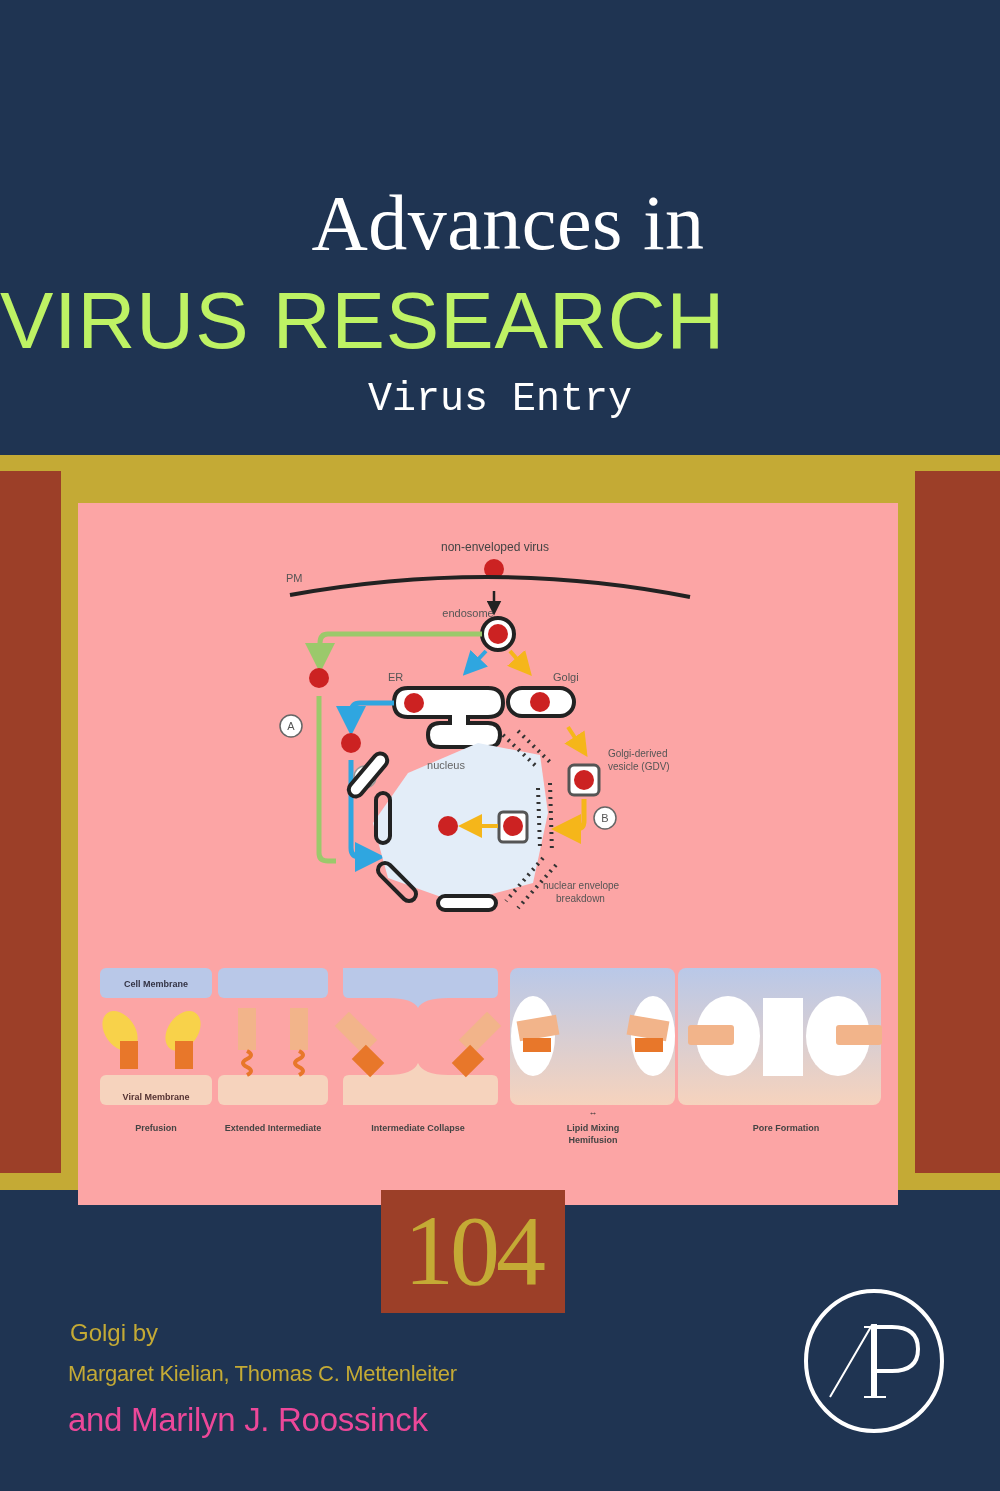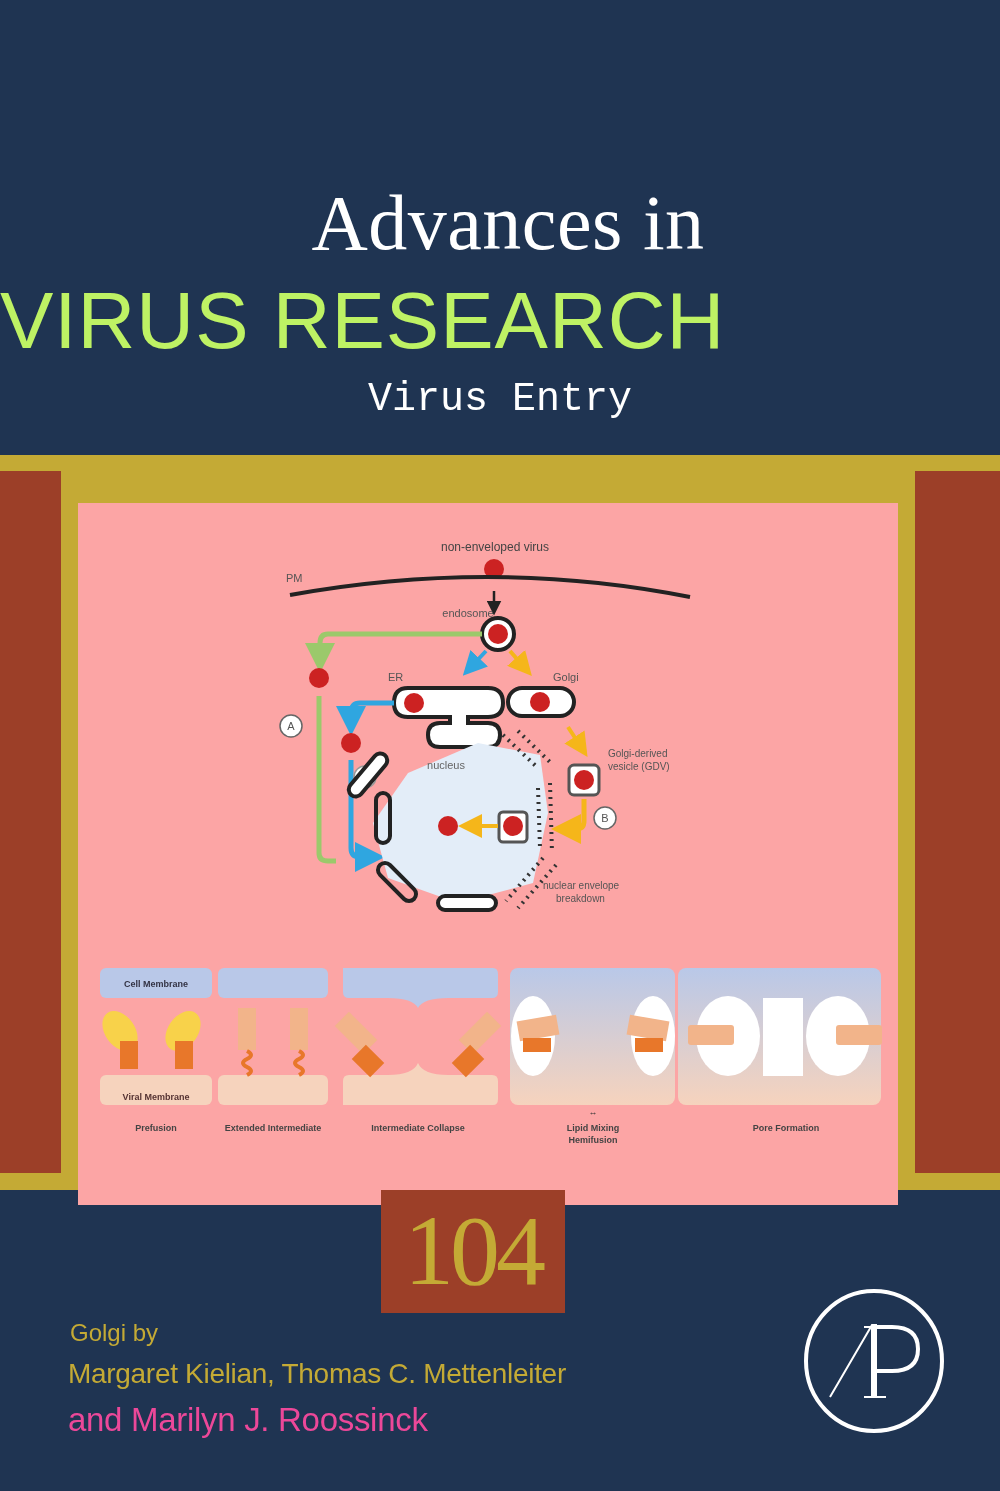--- a/index.html
+++ b/index.html
@@ -39,21 +39,21 @@
       left: 381px; top: 1196px; width: 184px; text-align: center;
       color: #c4aa35; font-family: "Liberation Serif", serif; 
       font-size: 100px; line-height: 110px; letter-spacing: -4px;
     }
     #edited-by {
       left: 70px; top: 1318px; color: #c4aa35;
       font-family: "Liberation Sans", sans-serif; font-size: 24px; line-height: 30px;
     }
     #editors-line1 {
       left: 68px; top: 1354px; color: #c4aa35;
-      font-family: "Liberation Sans", sans-serif; font-size: 28px; line-height: 40px;
+      font-family: "Liberation Sans", sans-serif; font-size: 22px; line-height: 40px;
       letter-spacing: -0.3px;
     }
     #editors-line2 {
       left: 68px; top: 1400px; color: #ec4899;
       font-family: "Liberation Sans", sans-serif; font-size: 33px; line-height: 40px;
       letter-spacing: -0.3px;
     }
     #ap-logo { left: 800px; top: 1287px; width: 148px; height: 148px; }
     .svg-text { font-family: "Liberation Sans", sans-serif; }
   </style>

